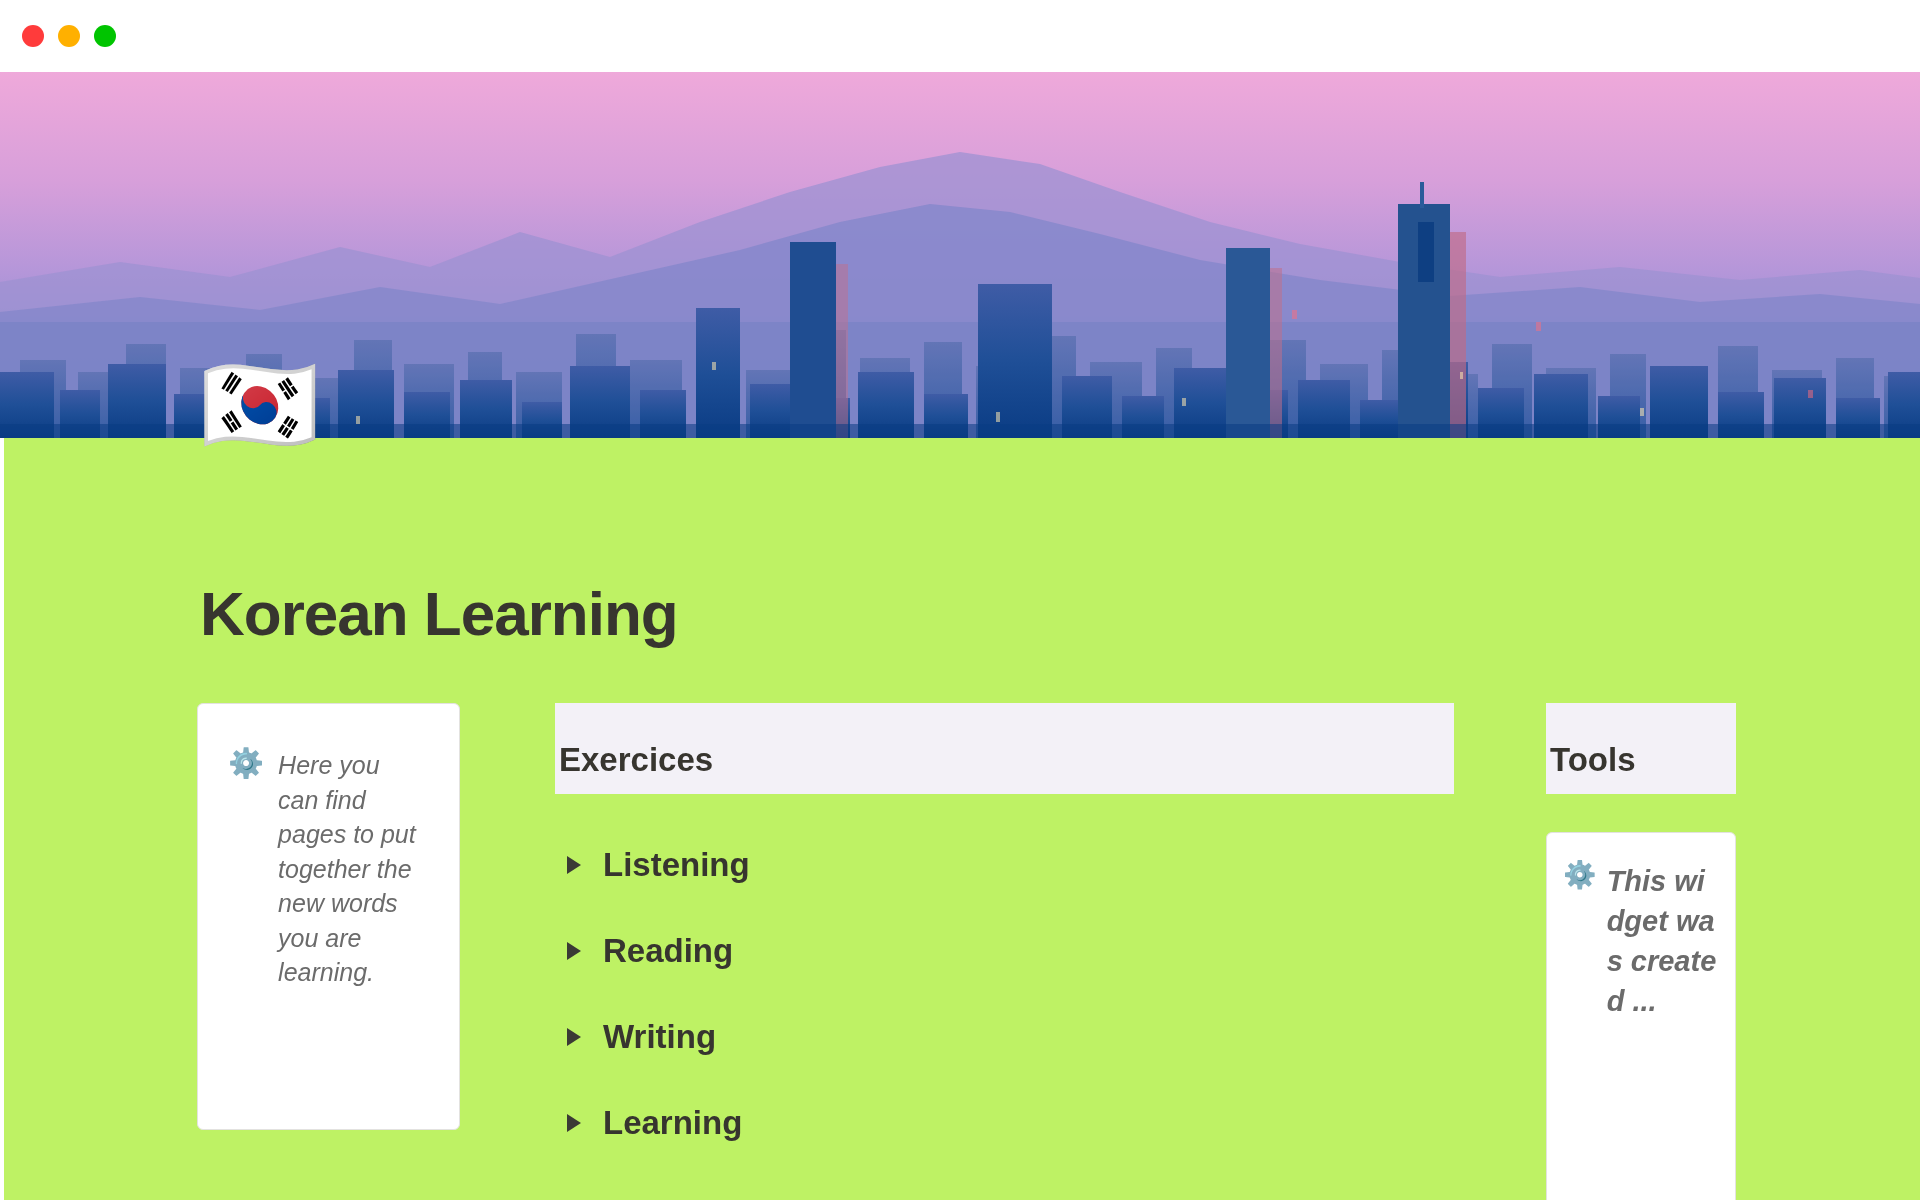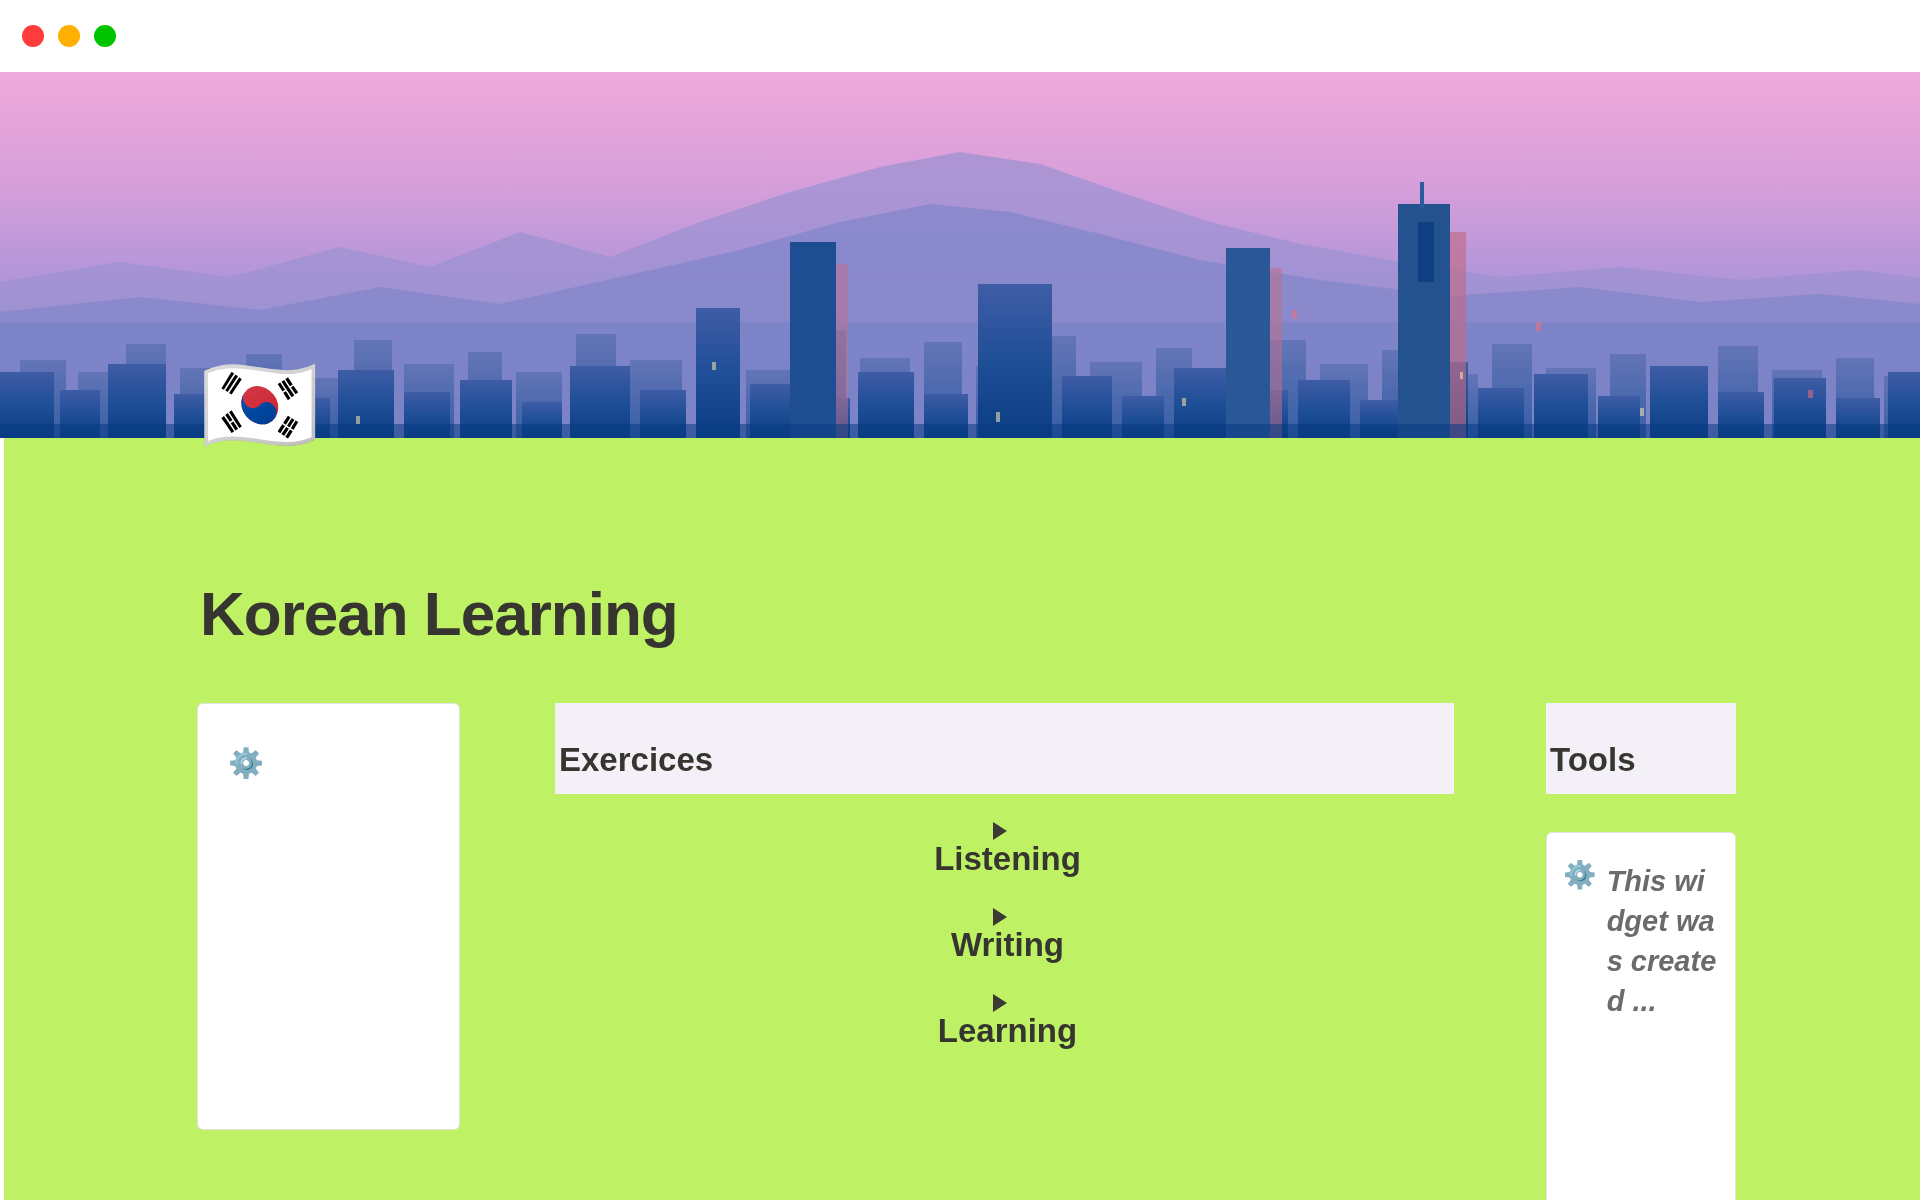--- a/index.html
+++ b/index.html
@@ -135,21 +135,20 @@
     line-height: 1.25;
     margin-top: 24px;
   }
   .toggle-list { margin-top: 28px; }
   .toggle-item {
     display: flex;
     align-items: center;
     gap: 0;
     height: 86px;
     padding-left: 6px;
-    flex-direction: column;
   }
   .toggle-arrow {
     width: 42px;
     flex: none;
     display: flex;
     align-items: center;
     justify-content: flex-start;
     padding-left: 6px;
   }
   .toggle-arrow .tri {
@@ -339,34 +338,41 @@
 
 <div class="page-body">
 
   <h1 class="page-title">Korean Learning</h1>
 
   <div class="columns">
 
     <div class="col-left">
       <div class="widget-card left-card">
         <span class="gear-icon">⚙️</span>
+        <span class="widget-text">Here you can find pages to put together the new words you are learning.</span>
       </div>
     </div>
 
     <div class="col-mid">
       <div class="section-band">
         <h2>Exercices</h2>
       </div>
 
       <div class="toggle-list">
         <div class="toggle-item">
           <span class="toggle-arrow">
               <span class="tri"></span>
             </span>
           <span class="toggle-label">Listening</span>
+        </div>
+        <div class="toggle-item">
+          <span class="toggle-arrow">
+              <span class="tri"></span>
+            </span>
+          <span class="toggle-label">Reading</span>
         </div>
         <div class="toggle-item">
           <span class="toggle-arrow">
               <span class="tri"></span>
             </span>
           <span class="toggle-label">Writing</span>
         </div>
         <div class="toggle-item">
           <span class="toggle-arrow">
               <span class="tri"></span>

